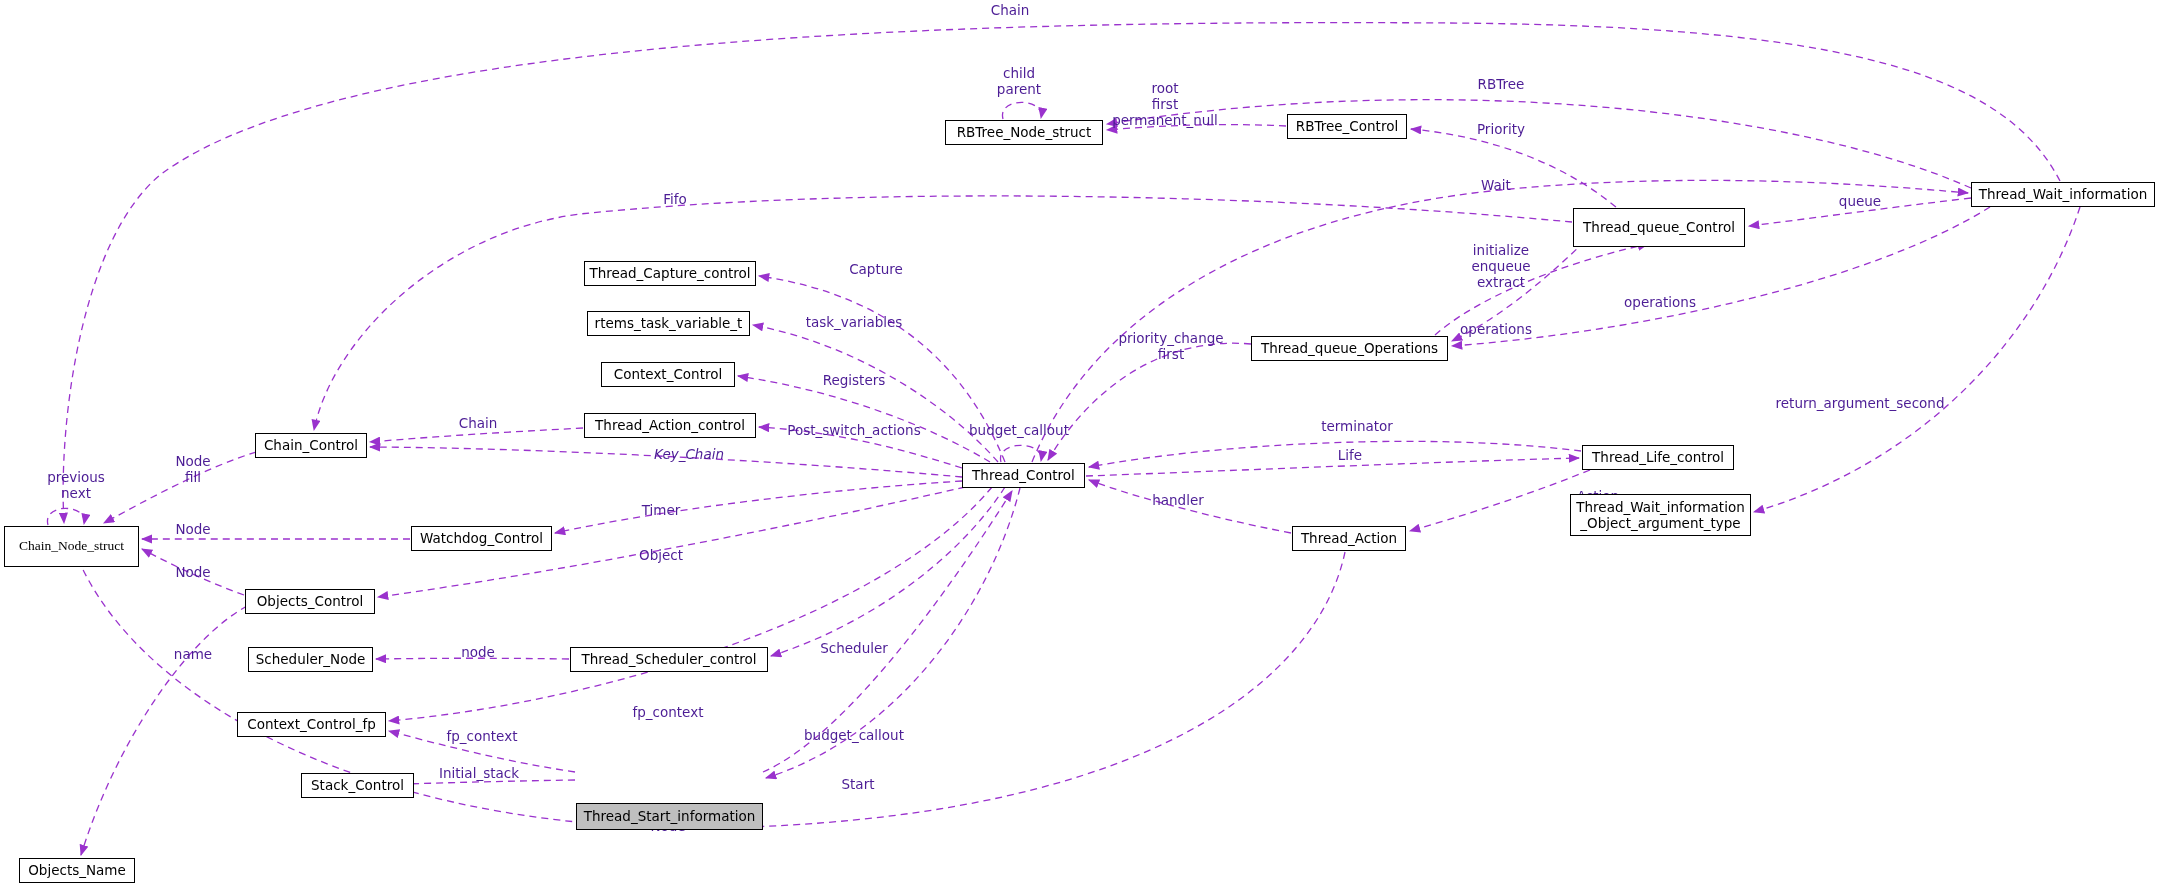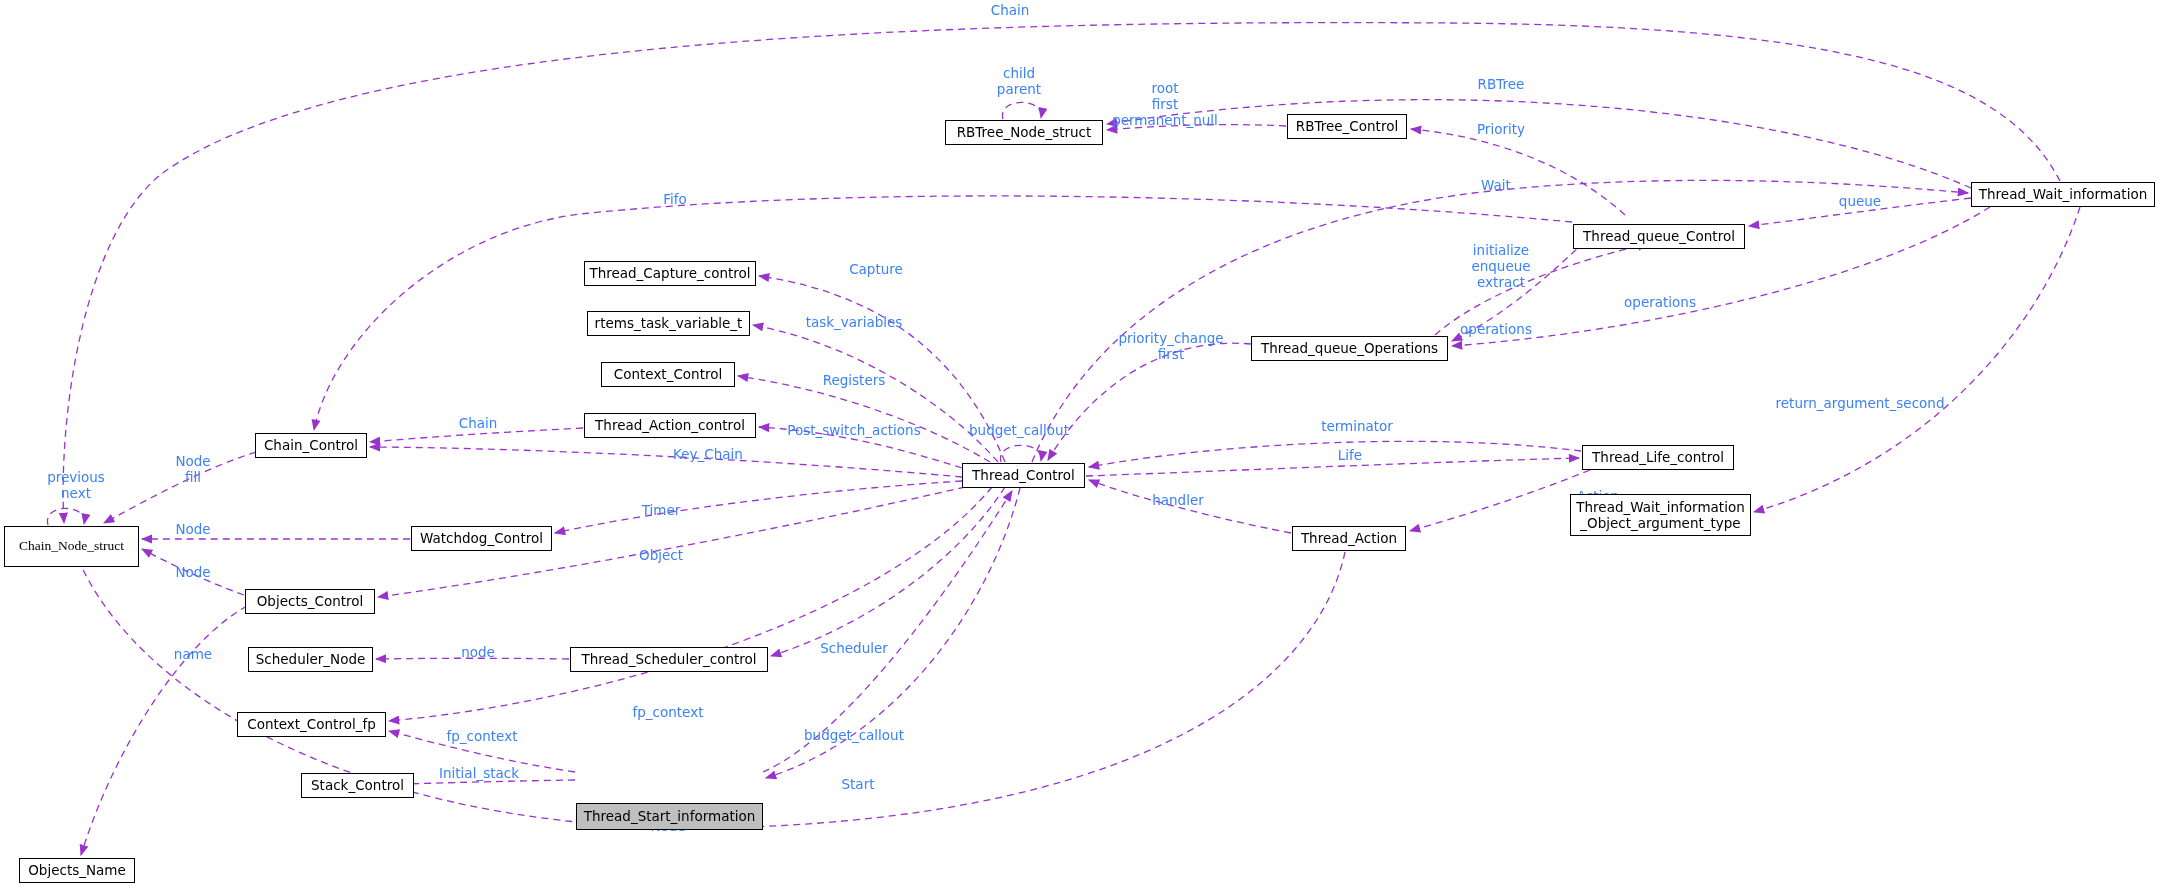--- a/index.html
+++ b/index.html
@@ -24,21 +24,21 @@
     white-space:pre;
     box-sizing:border-box;
     cursor:pointer;
     z-index:3;
   }
   .node.highlight{background:#bfbfbf;cursor:default;margin-top:38px;}
   .edge-label{
     position:absolute;
     transform:translate(-50%,-50%);
     font-size:13.5px;
-    color:#3b82f6;
+    color:#4c1d95;
     line-height:1.18;
     text-align:center;
     white-space:pre;
     pointer-events:none;
     z-index:2;
   }
 </style>
 </head>
 <body>
 
@@ -107,21 +107,21 @@
 extract</div>
       <div class="edge-label" style="left: 1171px; top: 347px;">priority_change
 first</div>
       <div class="edge-label" style="left: 1496px; top: 186px;">Wait</div>
       <div class="edge-label" style="left: 675px; top: 200px;">Fifo</div>
       <div class="edge-label" style="left: 854px; top: 270px; margin-left: 22px;">Capture</div>
       <div class="edge-label" style="left: 854px; top: 323px;">task_variables</div>
       <div class="edge-label" style="left: 854px; top: 381px;">Registers</div>
       <div class="edge-label" style="left: 854px; top: 431px;">Post_switch_actions</div>
       <div class="edge-label" style="left: 478px; top: 424px;">Chain</div>
-      <div class="edge-label" style="left: 708px; top: 455px;">Key_Chain</div>
+      <div class="edge-label" style="left: 689px; top: 455px; font-style: italic;">Key_Chain</div>
       <div class="edge-label" style="left: 1350px; top: 456px;">Life</div>
       <div class="edge-label" style="left: 1357px; top: 427px;">terminator</div>
       <div class="edge-label" style="left: 1556px; top: 497px; margin-left: 42px;">Action</div>
       <div class="edge-label" style="left: 1178px; top: 501px;">handler</div>
       <div class="edge-label" style="left: 668px; top: 827px;">Node</div>
       <div class="edge-label" style="left: 661px; top: 511px; text-align: right;">Timer</div>
       <div class="edge-label" style="left: 193px; top: 530px;">Node</div>
       <div class="edge-label" style="left: 661px; top: 556px;">Object</div>
       <div class="edge-label" style="left: 193px; top: 573px;">Node</div>
       <div class="edge-label" style="left: 193px; top: 655px;">name</div>
@@ -135,21 +135,21 @@
       <div class="edge-label" style="left: 482px; top: 737px;">fp_context</div>
       <div class="edge-label" style="left: 479px; top: 774px;">Initial_stack</div>
       <div class="edge-label" style="left: 854px; top: 736px;">budget_callout</div>
       <div class="edge-label" style="left: 858px; top: 785px;">Start</div>
       <div class="edge-label" style="left: 1019px; top: 431px;">budget_callout</div>
     </div>
   <div id="nodes-layer">
       <div class="node" style="left: 945px; top: 120px; width: 158px; height: 25px;">RBTree_Node_struct</div>
       <div class="node" style="left: 1287px; top: 114px; width: 120px; height: 25px;">RBTree_Control</div>
       <div class="node" style="left: 1971px; top: 182px; width: 184px; height: 25px;">Thread_Wait_information</div>
-      <div class="node" style="left: 1573px; top: 224px; width: 172px; height: 25px;">Thread_queue_Control</div>
+      <div class="node" style="left: 1573px; top: 208px; width: 172px; height: 39px;">Thread_queue_Control</div>
       <div class="node" style="left: 584px; top: 261px; width: 172px; height: 25px;">Thread_Capture_control</div>
       <div class="node" style="left: 587px; top: 311px; width: 163px; height: 25px;">rtems_task_variable_t</div>
       <div class="node" style="left: 601px; top: 362px; width: 134px; height: 25px;">Context_Control</div>
       <div class="node" style="left: 584px; top: 413px; width: 172px; height: 25px;">Thread_Action_control</div>
       <div class="node" style="left: 1251px; top: 336px; width: 197px; height: 25px;">Thread_queue_Operations</div>
       <div class="node" style="left: 255px; top: 433px; width: 112px; height: 25px;">Chain_Control</div>
       <div class="node" style="left: 4px; top: 526px; width: 135px; height: 41px; font-family: Liberation Serif, serif;">Chain_Node_struct</div>
       <div class="node" style="left: 962px; top: 463px; width: 123px; height: 25px;">Thread_Control</div>
       <div class="node" style="left: 1582px; top: 445px; width: 152px; height: 25px;">Thread_Life_control</div>
       <div class="node" style="left: 1570px; top: 494px; width: 181px; height: 42px;">Thread_Wait_information

